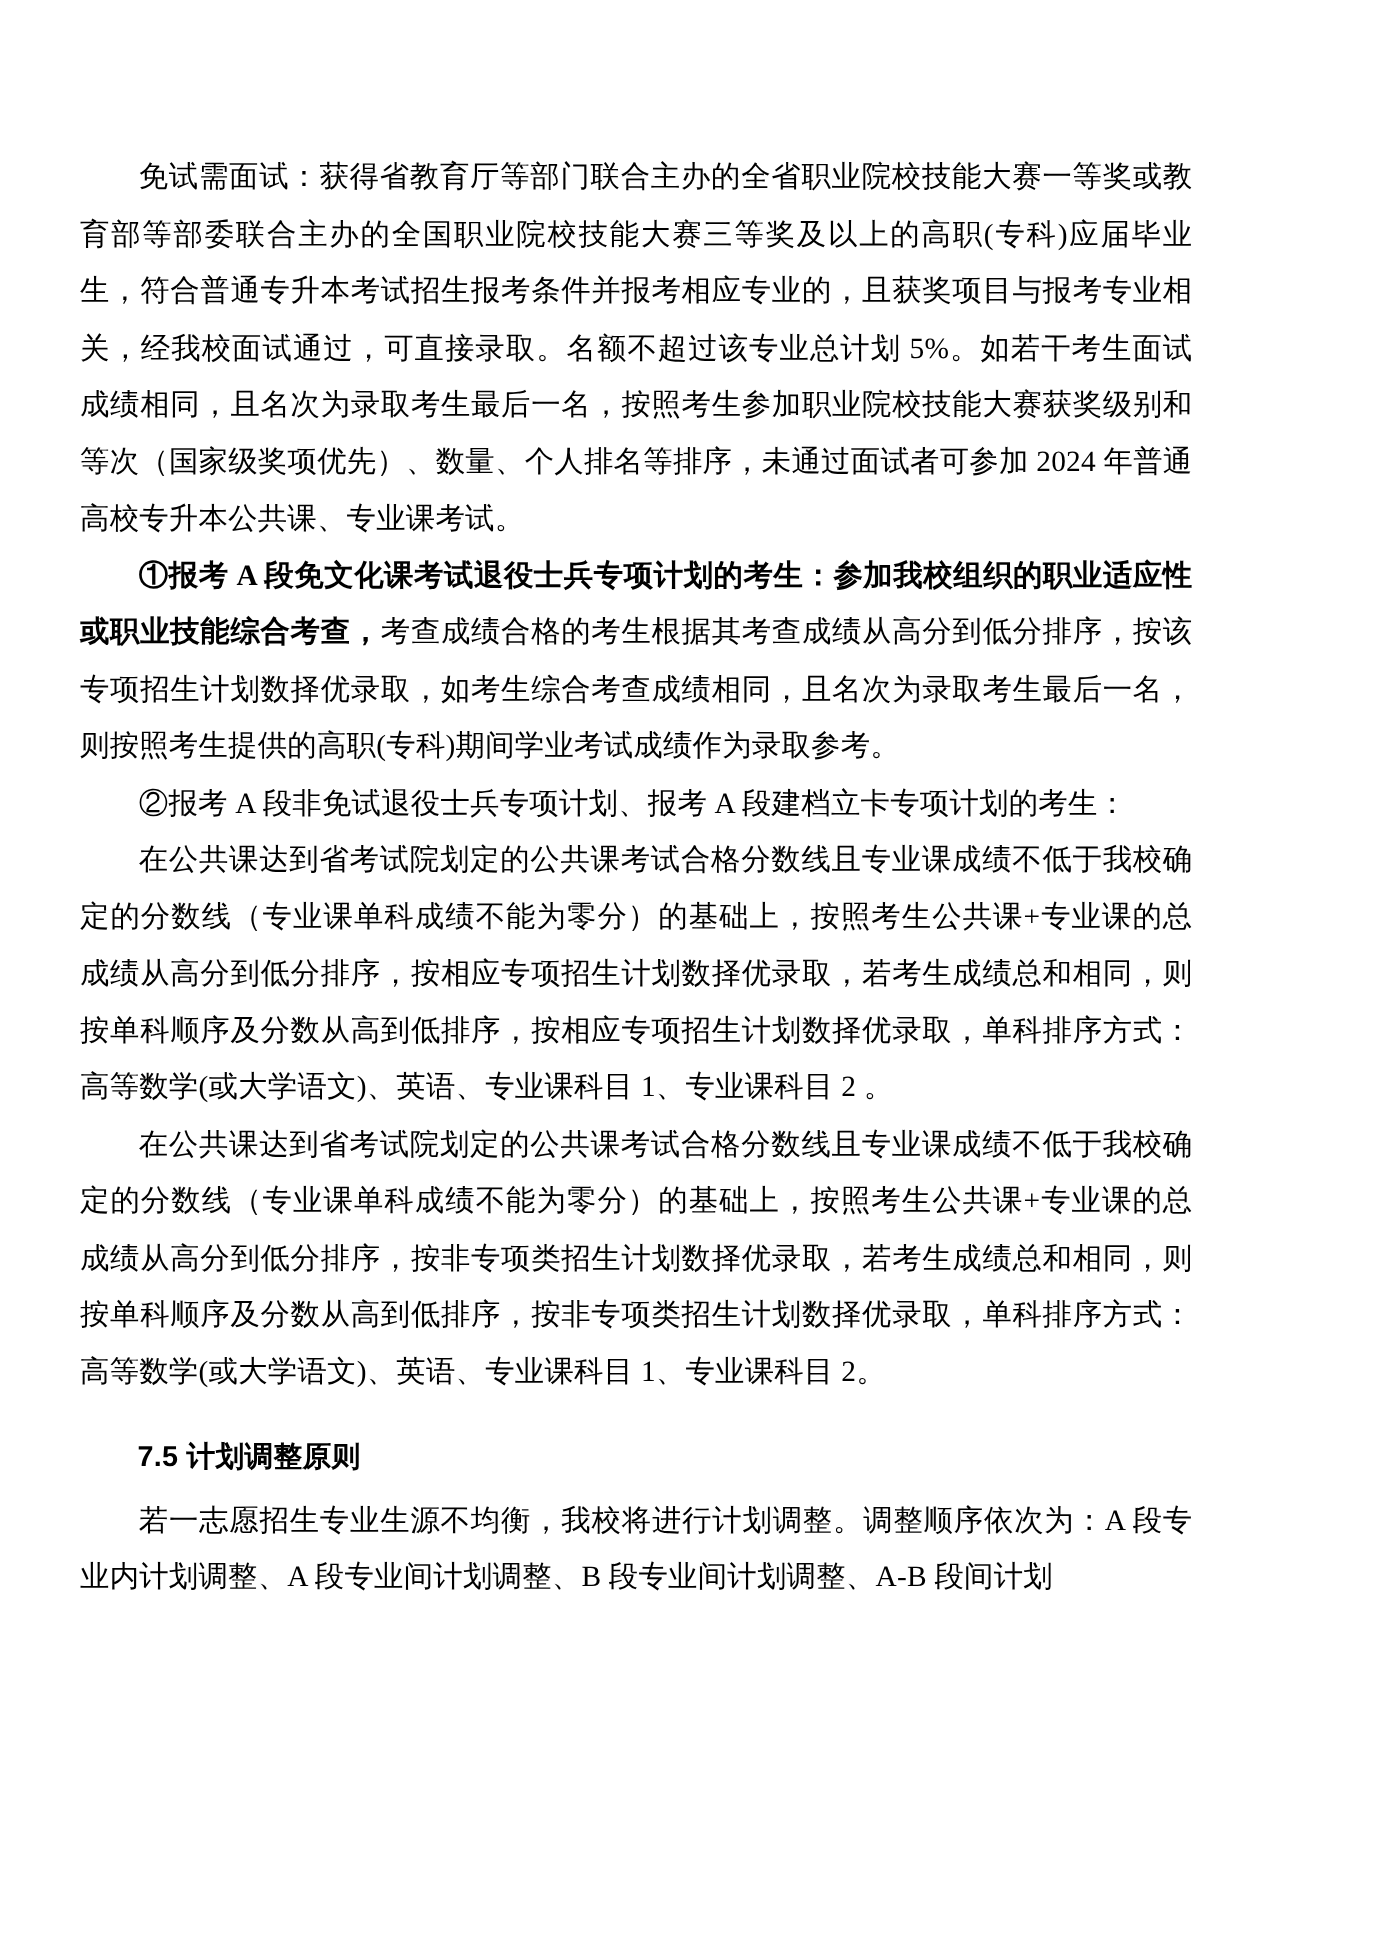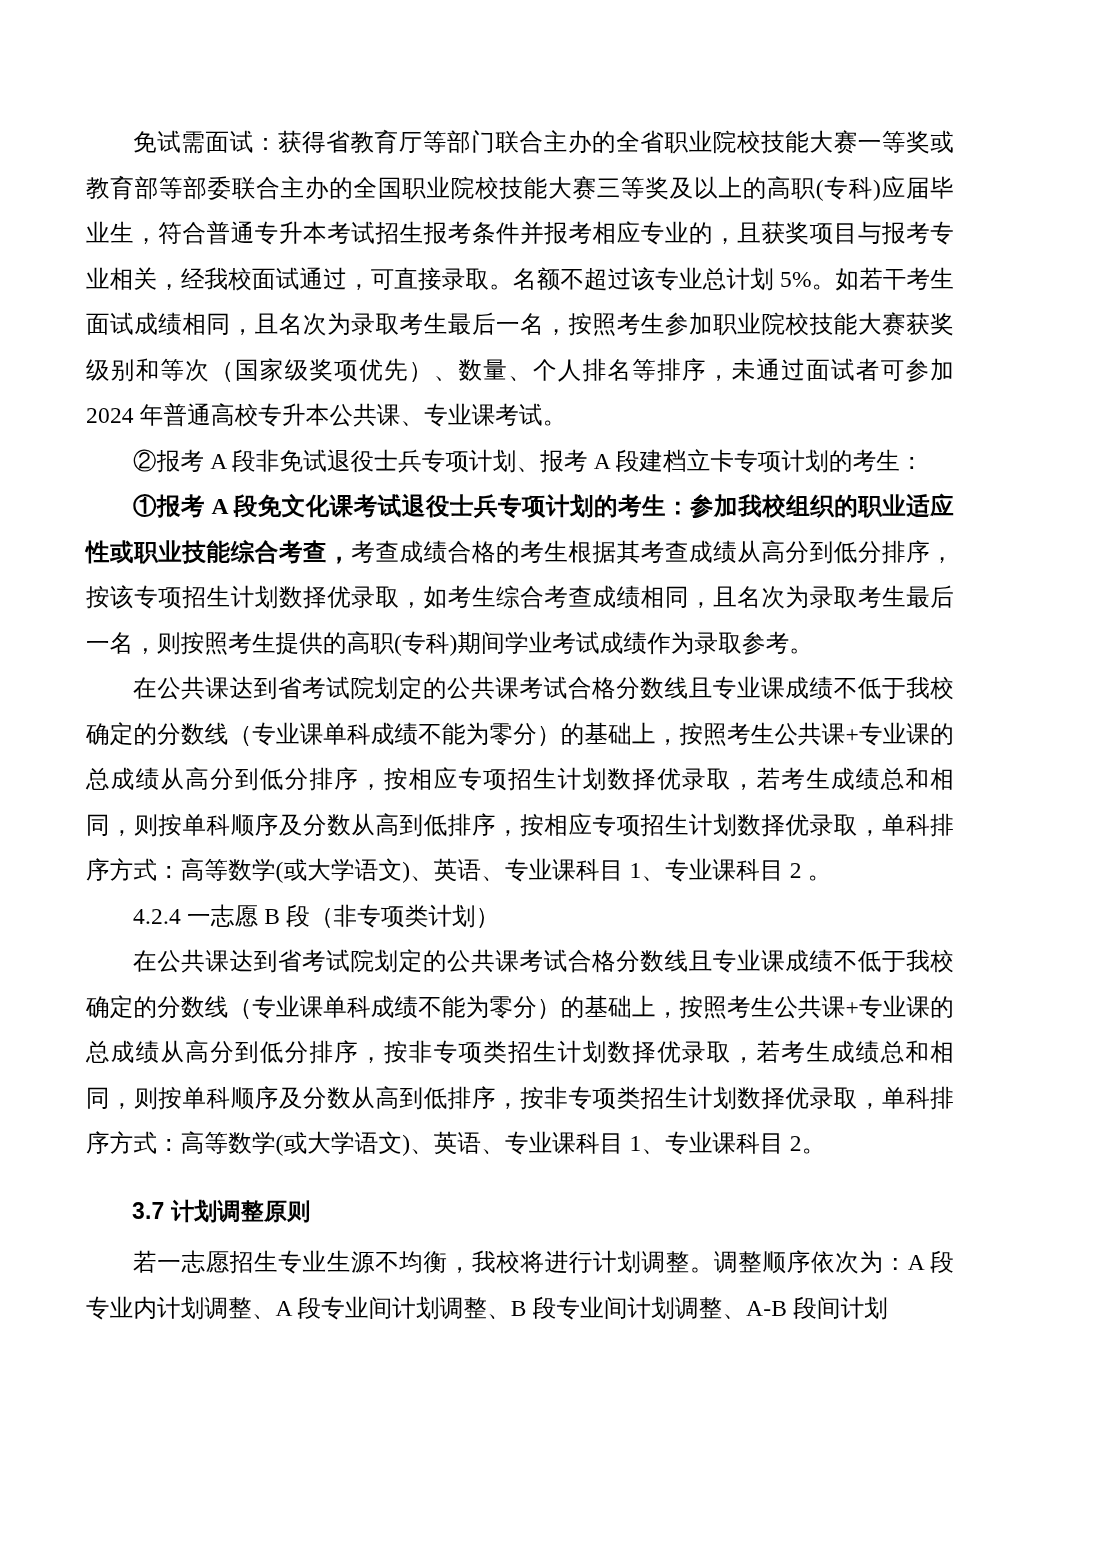--- a/index.html
+++ b/index.html
@@ -12,21 +12,21 @@
     height: 1559px;
     font-family: "Liberation Serif", "DejaVu Serif", serif;
     color: #000000;
     overflow: hidden;
   }
   .page {
     position: relative;
     width: 1102px;
     height: 1559px;
     box-sizing: border-box;
-    padding: 120px 148px 0 86px;
+    padding: 120px 148px 0 64px;
   }
   .doc-body {
     font-size: 23.5px;
     line-height: 45.5px;
     text-align: justify;
     text-justify: inter-ideograph;
     letter-spacing: 0.2px;
   }
   p {
     margin: 0;
@@ -50,28 +50,27 @@
 </style>
 </head>
 <body>
 
 <div class="page">
   <div class="doc-body">
 
     <p>免试需面试：获得省教育厅等部门联合主办的全省职业院校技能大赛一等奖或教育部等部委联合主办的全国职业院校技能大赛三等奖及以上的高职(专科)应届毕业生，符合普通专升本考试招生报考条件并报考相应专业的，且获奖项目与报考专业相关，经我校面试通过，可直接录取。名额不超过该专业总计划 5%。如若干考生面试成绩相同，且名次为录取考生最后一名，按照考生参加职业院校技能大赛获奖级别和等次（国家级奖项优先）、数量、个人排名等排序，未通过面试者可参加 2024 年普通高校专升本公共课、专业课考试。</p>
 
 
+    <p><span class="bold run">①报考 A 段免文化课考试退役士兵专项计划的考生：参加我校组织的职业适应性或职业技能综合考查，</span><span class="run">考查成绩合格的考生根据其考查成绩从高分到低分排序，按该专项招生计划数择优录取，如考生综合考查成绩相同，且名次为录取考生最后一名，则按照考生提供的高职(专科)期间学业考试成绩作为录取参考。</span></p>
+
     <p>②报考 A 段非免试退役士兵专项计划、报考 A 段建档立卡专项计划的考生：</p>
-
-    <p><span class="bold run">①报考 A 段免文化课考试退役士兵专项计划的考生：参加我校组织的职业适应性或职业技能综合考查，</span><span class="run">考查成绩合格的考生根据其考查成绩从高分到低分排序，按该专项招生计划数择优录取，如考生综合考查成绩相同，且名次为录取考生最后一名，则按照考生提供的高职(专科)期间学业考试成绩作为录取参考。</span></p>
 
     <p>在公共课达到省考试院划定的公共课考试合格分数线且专业课成绩不低于我校确定的分数线（专业课单科成绩不能为零分）的基础上，按照考生公共课+专业课的总成绩从高分到低分排序，按相应专项招生计划数择优录取，若考生成绩总和相同，则按单科顺序及分数从高到低排序，按相应专项招生计划数择优录取，单科排序方式：高等数学(或大学语文)、英语、专业课科目 1、专业课科目 2 。</p>
 
-    <p class="heading-num">4.2.4  一志愿 B 段（非专项类计划）</p>
 
     <p>在公共课达到省考试院划定的公共课考试合格分数线且专业课成绩不低于我校确定的分数线（专业课单科成绩不能为零分）的基础上，按照考生公共课+专业课的总成绩从高分到低分排序，按非专项类招生计划数择优录取，若考生成绩总和相同，则按单科顺序及分数从高到低排序，按非专项类招生计划数择优录取，单科排序方式：高等数学(或大学语文)、英语、专业课科目 1、专业课科目 2。</p>
 
-    <div class="section-title">3.7  计划调整原则</div>
+    <div class="section-title">7.5  计划调整原则</div>
 
     <p>若一志愿招生专业生源不均衡，我校将进行计划调整。调整顺序依次为：A 段专业内计划调整、A 段专业间计划调整、B 段专业间计划调整、A-B 段间计划</p>
 
   </div>
 </div>
 
 </body></html>

